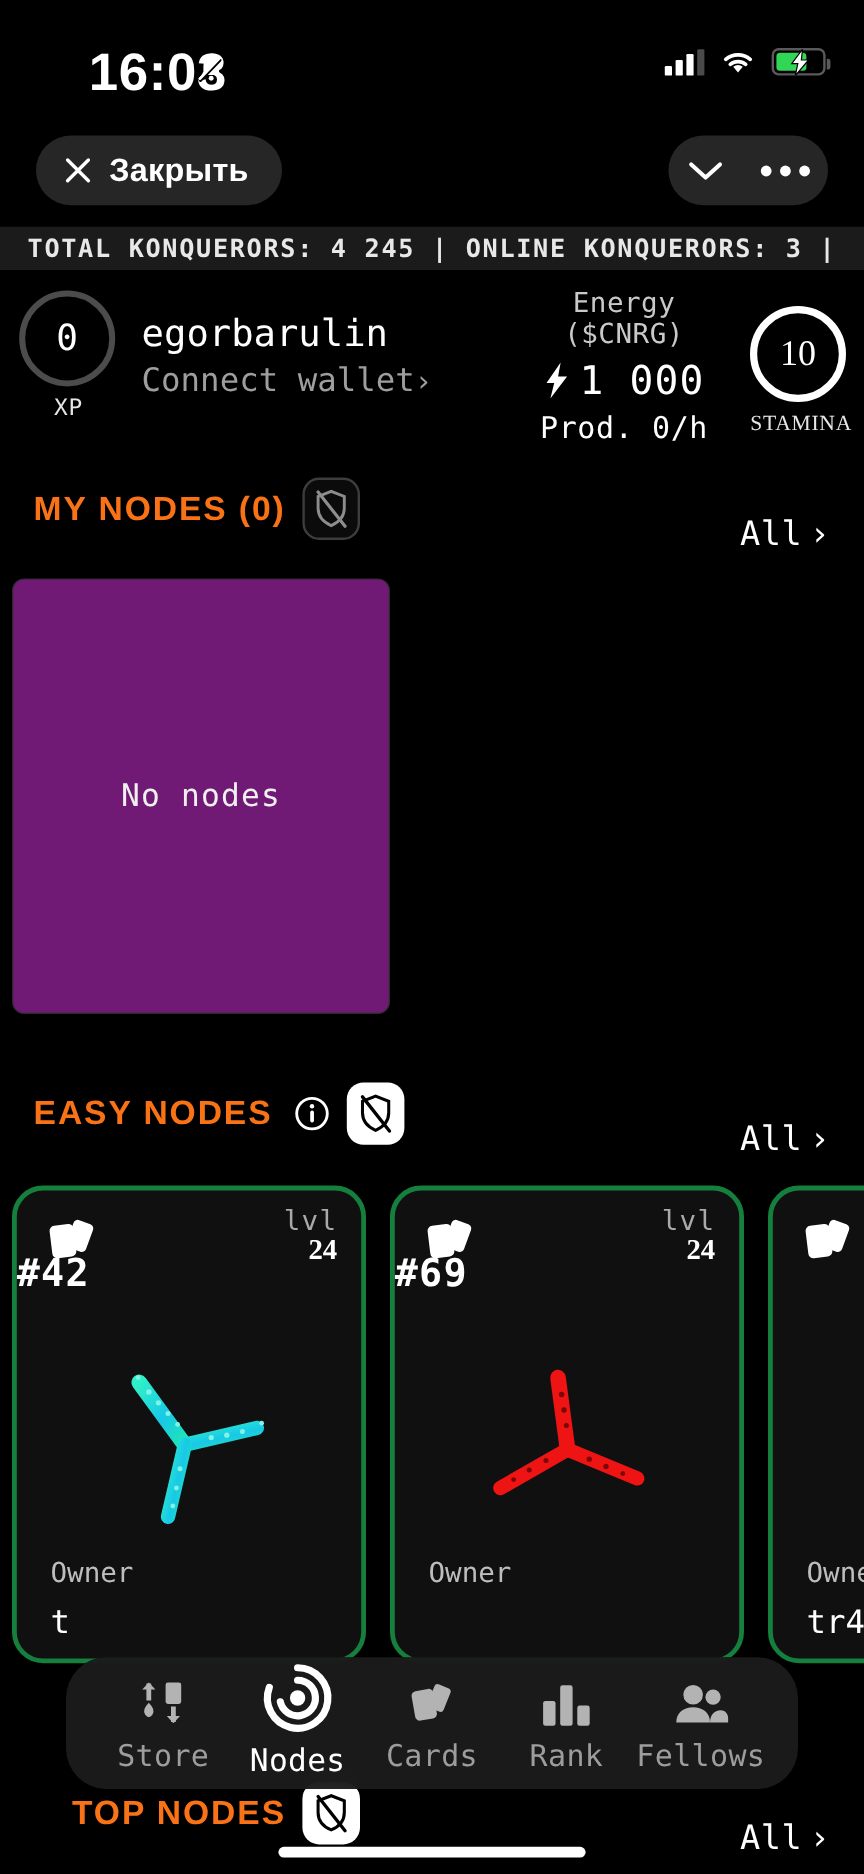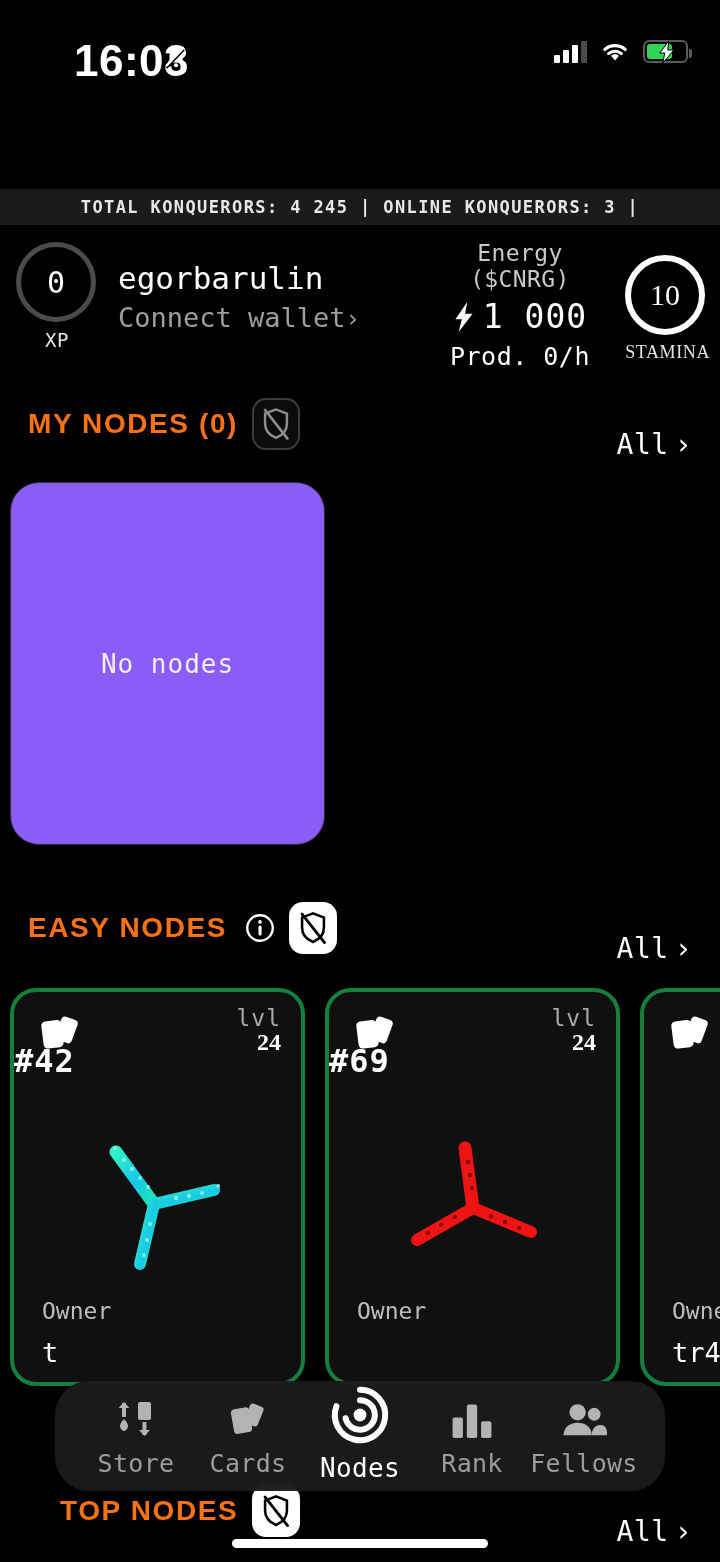--- a/index.html
+++ b/index.html
@@ -53,21 +53,21 @@
   .dots { display:flex; gap:7px; }
   .dots i { width:9px; height:9px; border-radius:50%; background:#fff; display:block; }
 
   
   .ticker {
     position:absolute; top:189px; left:0; right:0; height:36px;
     background:#1b1b1b; display:flex; align-items:center; justify-content:center;
     overflow:hidden; white-space:nowrap;
   }
   .ticker span {
-    font-size:17px; letter-spacing:1.4px; color:#e8e8e8; font-weight:600;
+    font-size:21px; letter-spacing:1.4px; color:#e8e8e8; font-weight:600;
   }
 
   
   .profile { position:absolute; top:240px; left:0; right:0; height:125px; }
   .xp-wrap { position:absolute; left:16px; top:2px; width:82px; text-align:center; }
   .ring {
     width:80px; height:80px; border-radius:50%;
     display:flex; align-items:center; justify-content:center;
     font-size:30px; font-weight:500; color:#fff;
   }
@@ -104,21 +104,21 @@
   .shield-badge.dark { border:2px solid #3d3d3d; background:#0b0b0b; }
   .shield-badge.light { background:#fff; }
   .all-link {
     position:absolute; right:28px; display:flex; align-items:center; gap:6px;
     font-size:28px; color:#fff; cursor:pointer; letter-spacing:.5px;margin-top:40px;
   }
 
   
   .empty-card {
     position:absolute; left:10px; top:482px; width:315px; height:363px;
-    background:#8b5cf6; border:1px solid #2a2a2a; border-radius:29px;
+    background:#701a75; border:1px solid #2a2a2a; border-radius:10px;
     display:flex; align-items:center; justify-content:center;
   }
   .empty-card span { font-size:26px; color:#f0f0f0; letter-spacing:1px; }
 
   
   .cards-row { position:absolute; left:0; top:988px; right:0; height:400px; }
   .ncard {
     position:absolute; top:0; width:295px; height:398px;
     background:#101010; border:4px solid #15803d; border-radius:26px;
     overflow:hidden; cursor:pointer;
@@ -192,20 +192,38 @@
       </svg>
       <div class="batt">
         <div class="fill"></div>
         <svg class="bolt" viewBox="0 0 20 22">
             <path d="M12 0 3 12h5l-2 10 11-13h-6z" fill="#fff" stroke="#000" stroke-width="1"></path>
           </svg>
       </div>
     </div>
   </div>
 
+  <div class="topbar">
+    <div class="close-pill">
+      <svg class="x" viewBox="0 0 24 24">
+        <path d="M4 4 L20 20 M20 4 L4 20" stroke="#fff" stroke-width="2.6" stroke-linecap="round"></path>
+      </svg>
+      <span class="lbl">Закрыть</span>
+    </div>
+    <div class="menu-pill">
+      <svg class="chev" viewBox="0 0 32 20">
+        <path d="M4 5 L16 16 L28 5" stroke="#fff" stroke-width="3.4" fill="none" stroke-linecap="round" stroke-linejoin="round"></path>
+      </svg>
+      <div class="dots">
+          <i></i>
+          <i></i>
+          <i></i>
+        </div>
+    </div>
+  </div>
 
   <div class="ticker">
     <span>TOTAL KONQUERORS: 4 245 | ONLINE KONQUERORS: 3 | </span>
   </div>
 
   <div class="profile">
     <div class="xp-wrap">
       <div class="ring xp">0</div>
       <div class="ring-cap">XP</div>
     </div>
@@ -387,39 +405,39 @@
           <path d="M4.5 9 L10 3 L15.5 9 Z" fill="#b3b3b3"></path>
           <path d="M10 20 q-6 6 -3 10 q3 4 6 0 q3 -4 -3 -10z" fill="#b3b3b3"></path>
           <rect x="24" y="3" width="13" height="18" rx="2" fill="#b3b3b3"></rect>
           <path d="M30.5 23 L30.5 36" stroke="#b3b3b3" stroke-width="4"></path>
           <path d="M25 31 L30.5 37 L36 31 Z" fill="#b3b3b3"></path>
         </svg>
       </div>
       <div class="lbl">Store</div>
     </div>
 
-    <div class="nav-item">
-      <div class="ic">
-        <svg width="44" height="42" viewBox="0 0 32 32">
-          <rect x="15" y="4" width="11" height="16" rx="2.4" fill="#b3b3b3" transform="rotate(22 20 12)"></rect>
-          <rect x="4" y="7" width="14" height="19" rx="3" fill="#b3b3b3" transform="rotate(-10 11 16)"></rect>
-        </svg>
-      </div>
-      <div class="lbl">Cards</div>
-    </div>
-
     <div class="nav-item active">
       <div class="ic">
         <svg width="66" height="64" viewBox="0 0 32 32">
           <circle cx="16" cy="16" r="3.2" fill="#fff"></circle>
           <path d="M16 8.6a7.4 7.4 0 1 1-7.2 9" stroke="#fff" stroke-width="3" fill="none" stroke-linecap="round"></path>
           <path d="M16 3.4a12.6 12.6 0 1 1-11.8 8.2" stroke="#fff" stroke-width="3" fill="none" stroke-linecap="round"></path>
         </svg>
       </div>
       <div class="lbl">Nodes</div>
+    </div>
+
+    <div class="nav-item">
+      <div class="ic">
+        <svg width="44" height="42" viewBox="0 0 32 32">
+          <rect x="15" y="4" width="11" height="16" rx="2.4" fill="#b3b3b3" transform="rotate(22 20 12)"></rect>
+          <rect x="4" y="7" width="14" height="19" rx="3" fill="#b3b3b3" transform="rotate(-10 11 16)"></rect>
+        </svg>
+      </div>
+      <div class="lbl">Cards</div>
     </div>
 
     <div class="nav-item">
       <div class="ic">
         <svg width="44" height="42" viewBox="0 0 34 30">
           <rect x="2" y="13" width="8" height="16" rx="1.5" fill="#b3b3b3"></rect>
           <rect x="13" y="3" width="8" height="26" rx="1.5" fill="#b3b3b3"></rect>
           <rect x="24" y="16" width="8" height="13" rx="1.5" fill="#b3b3b3"></rect>
         </svg>
       </div>

